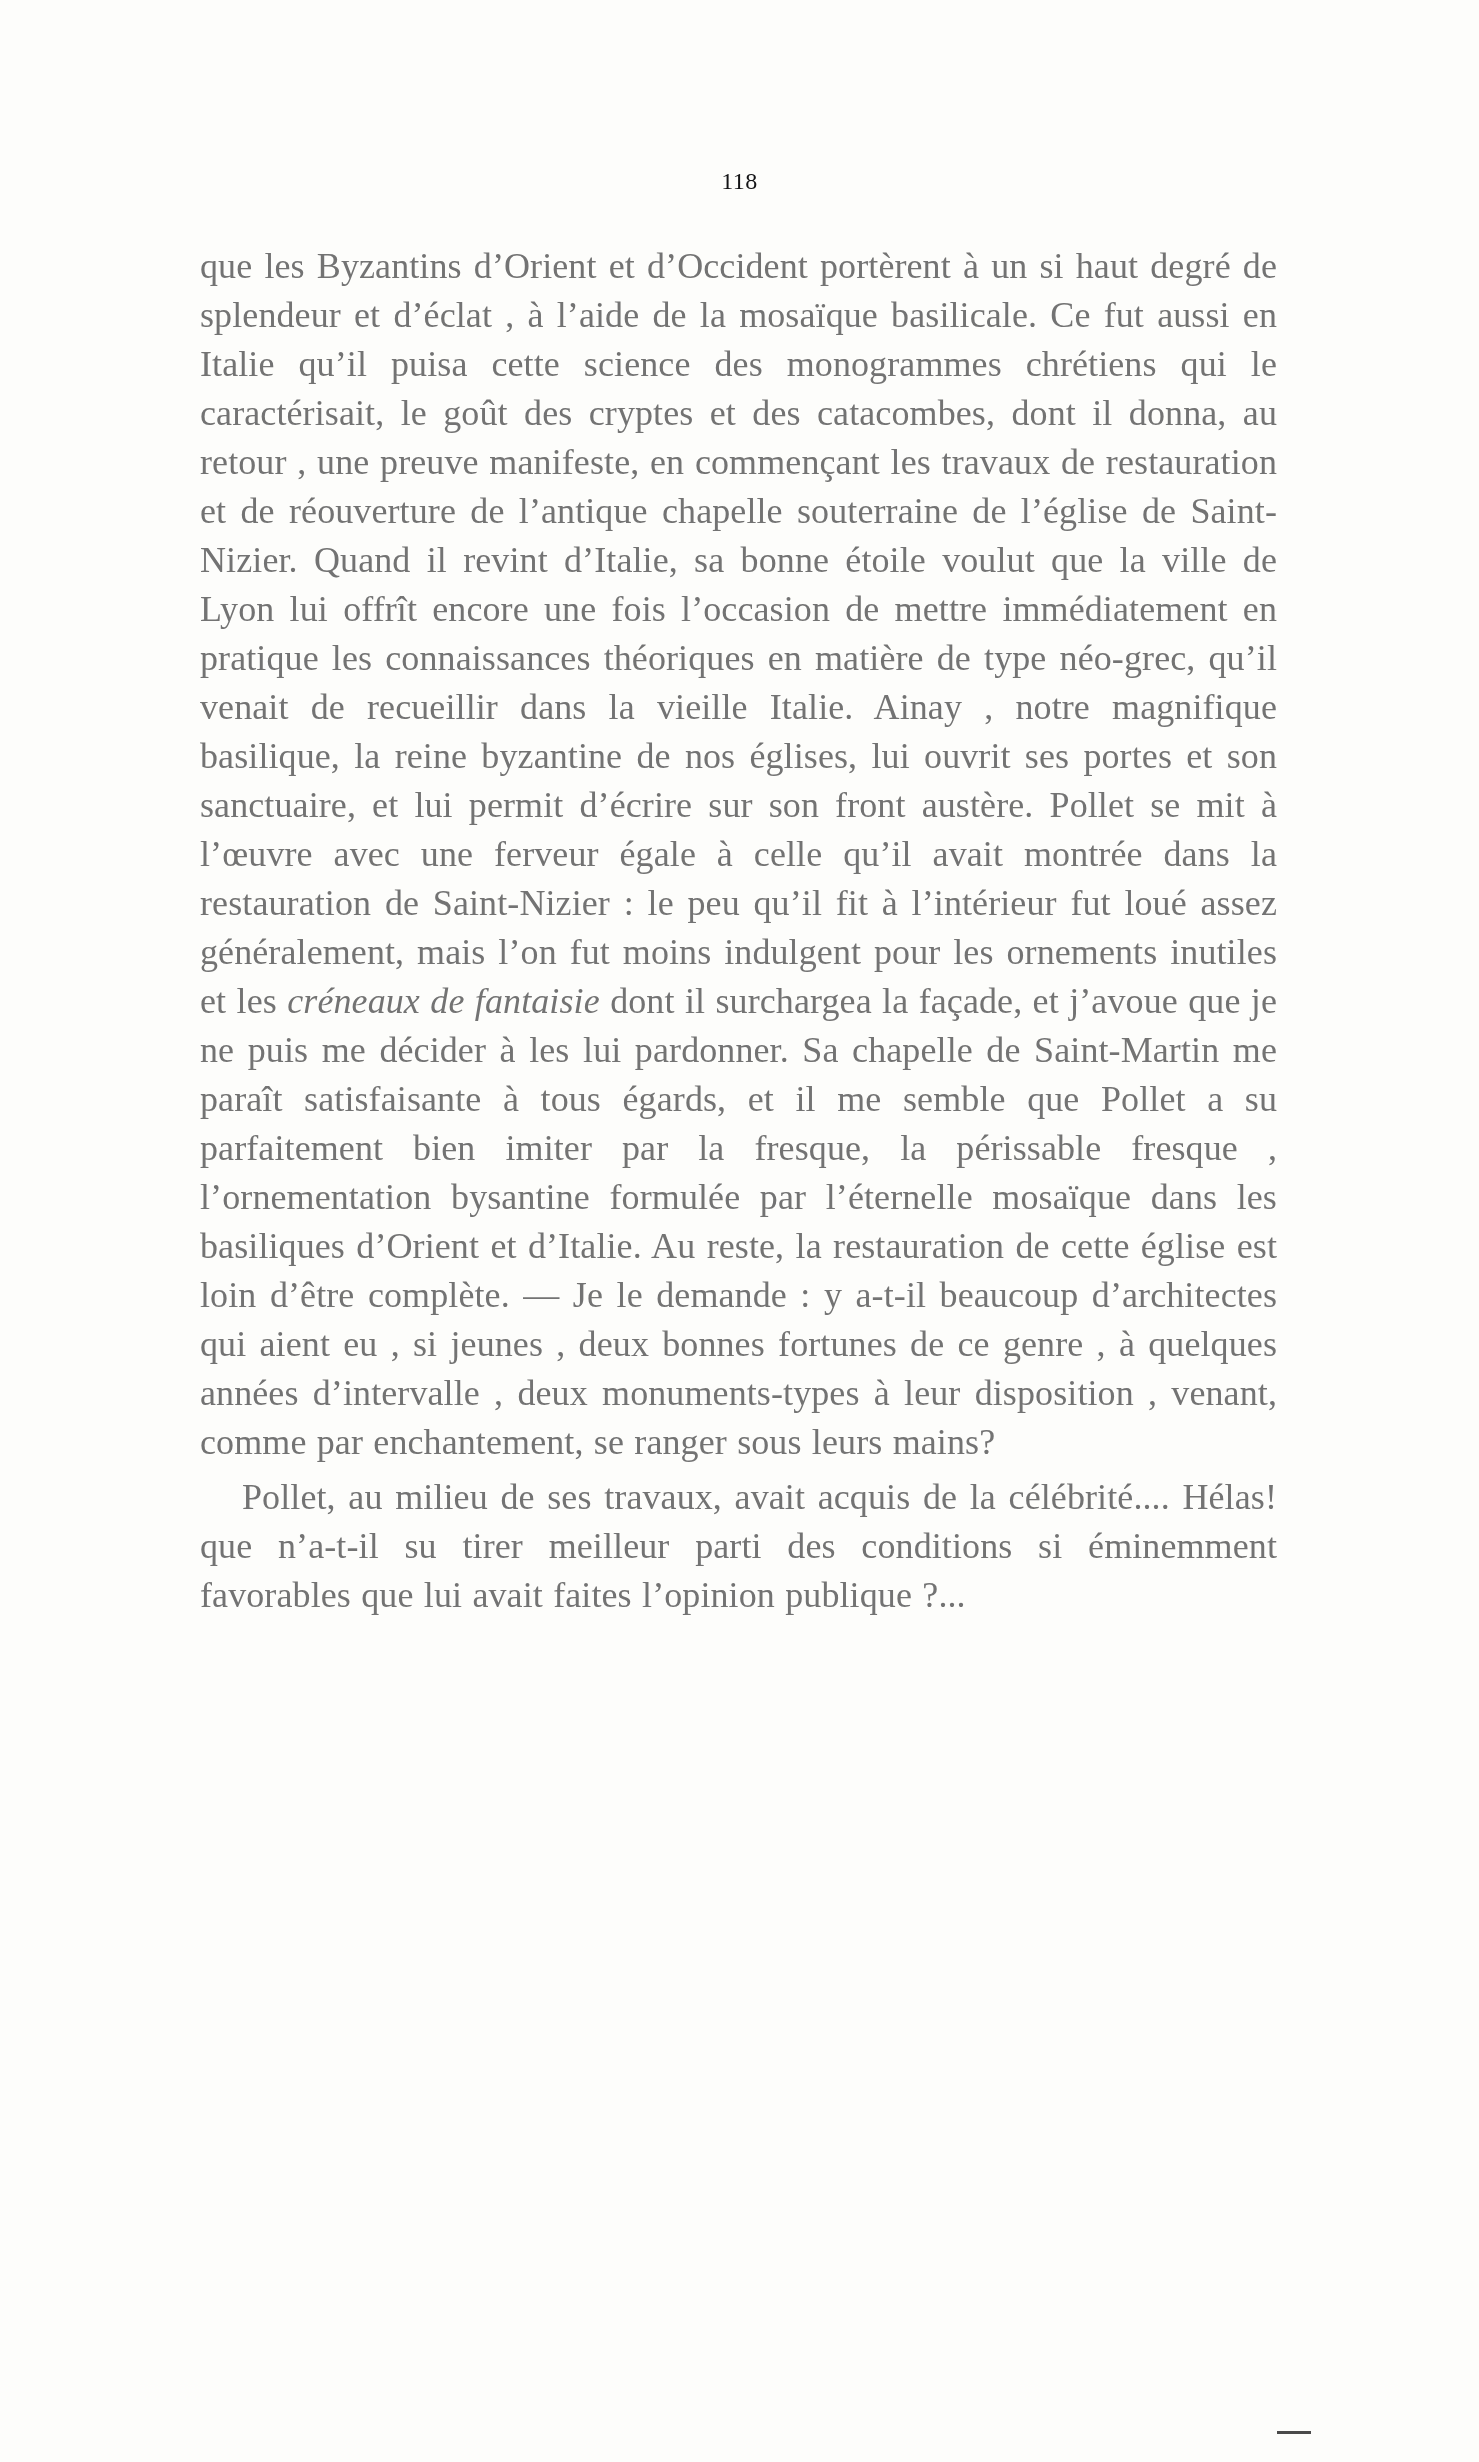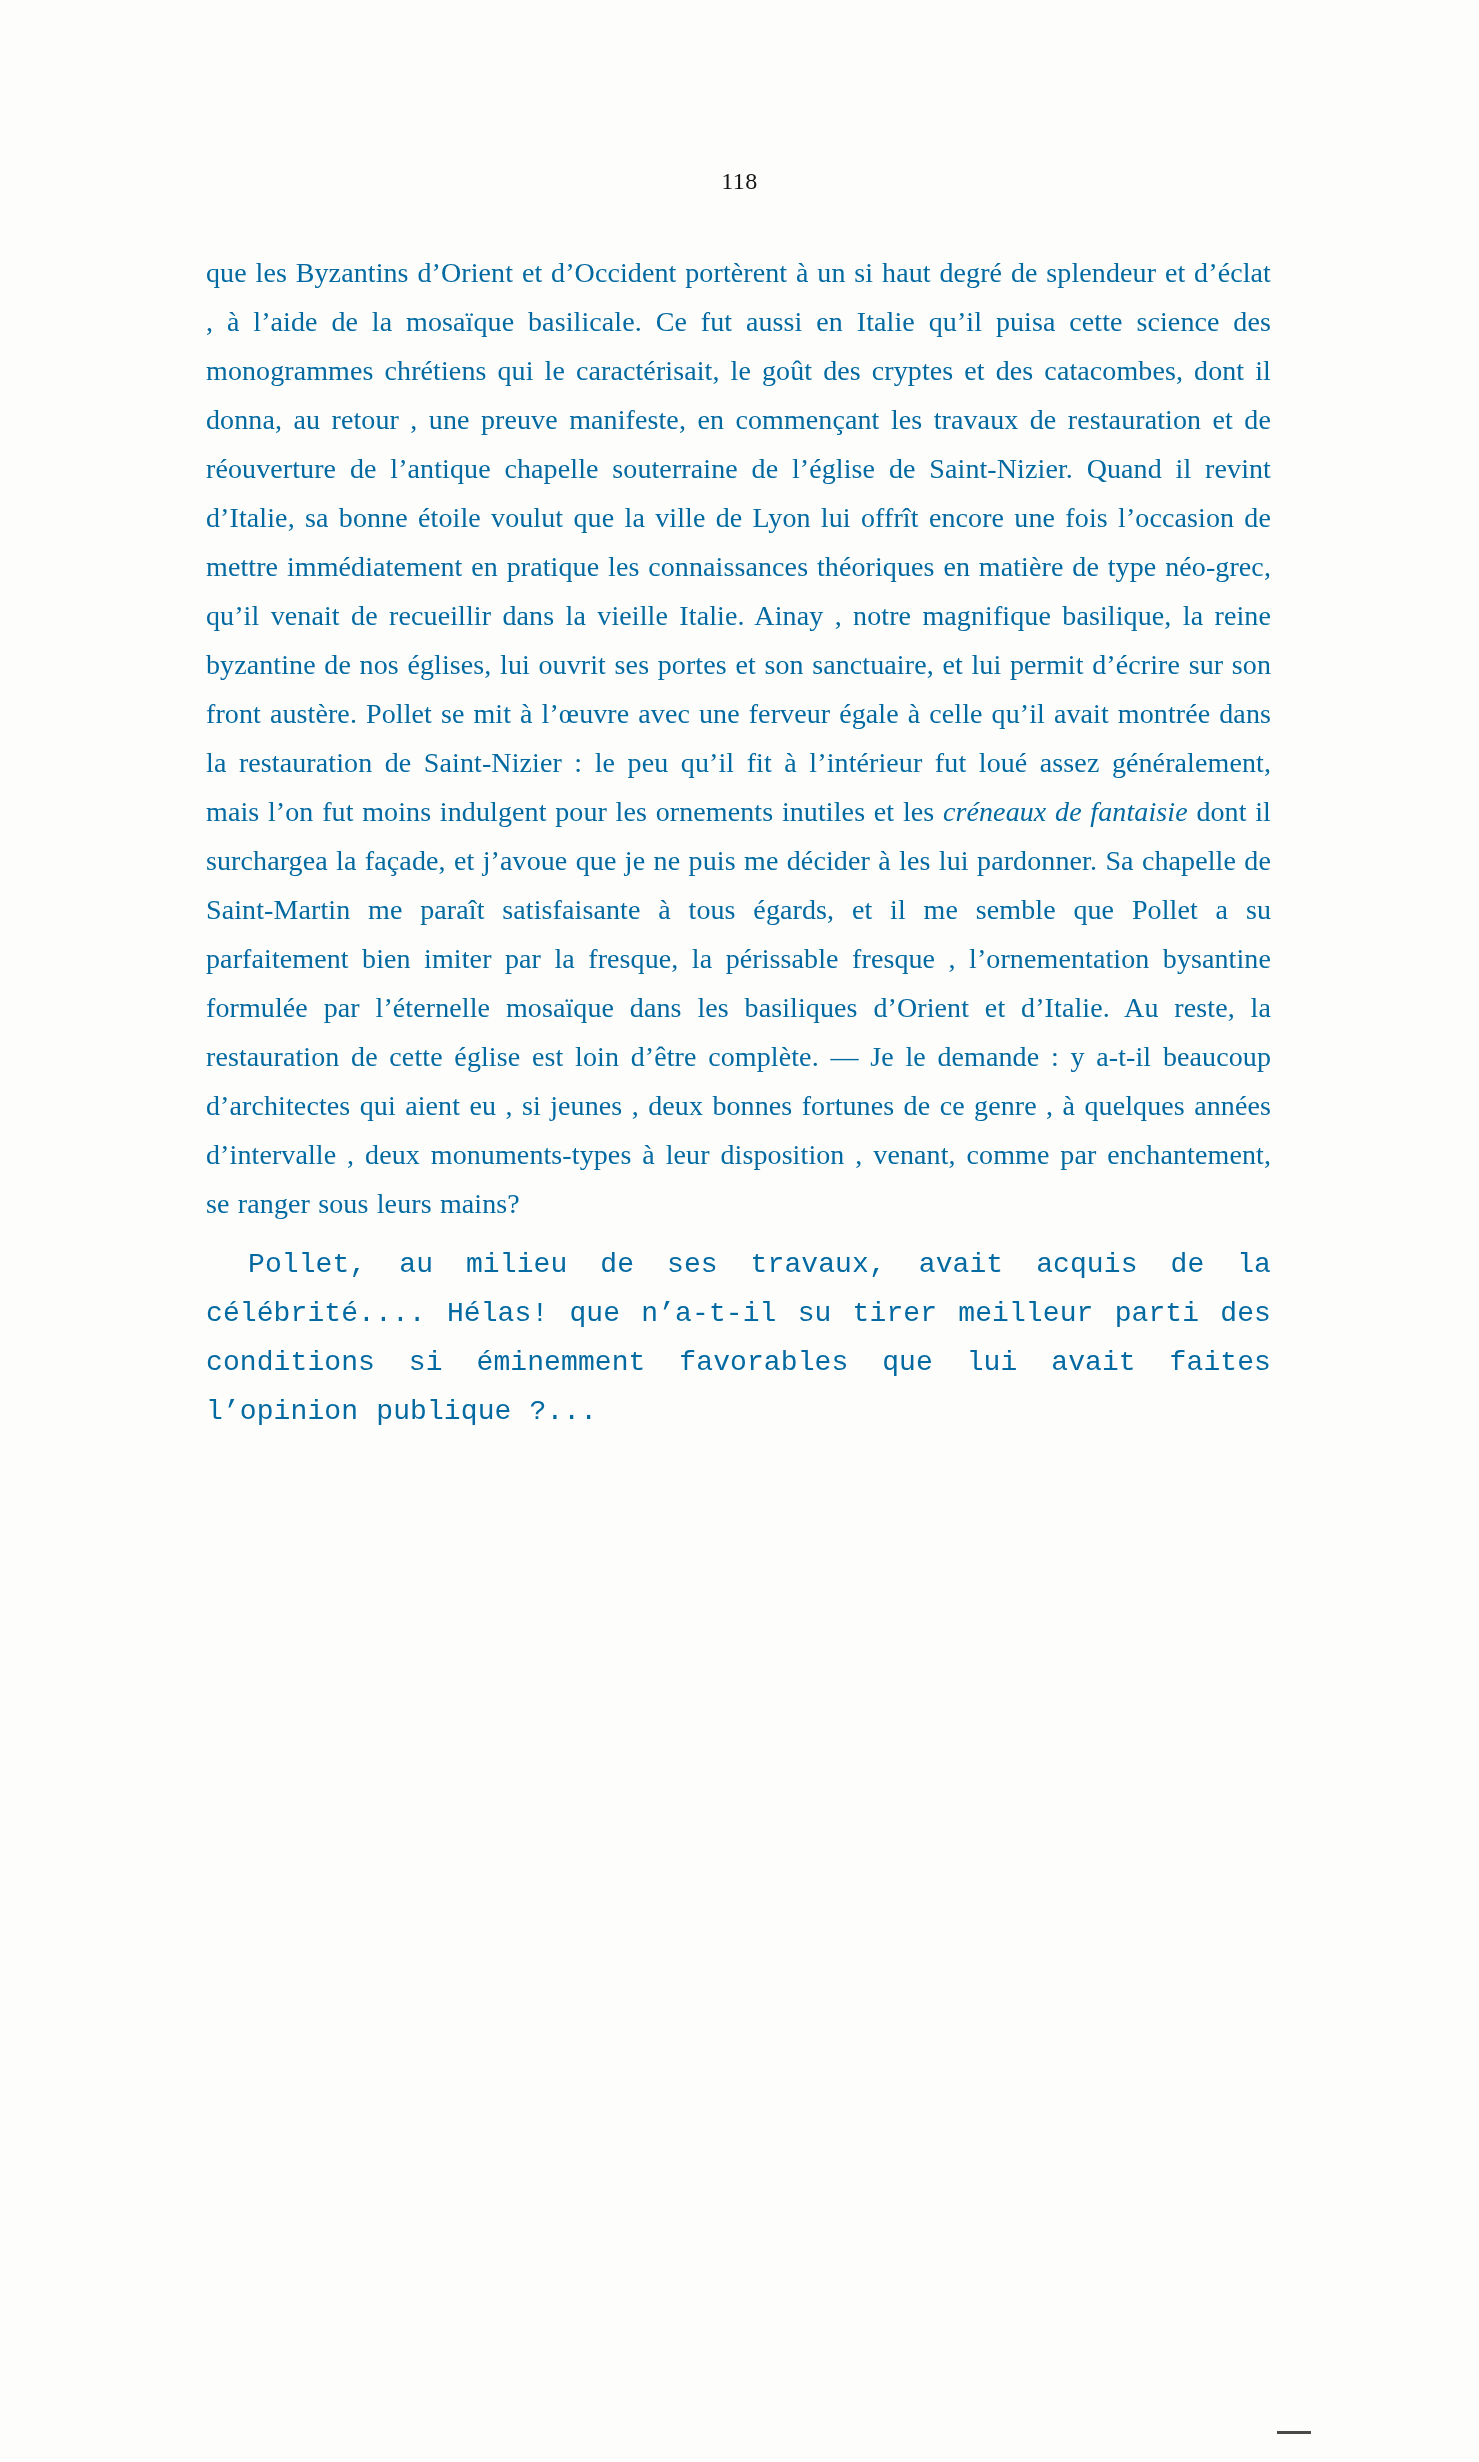--- a/index.html
+++ b/index.html
@@ -32,32 +32,31 @@
     letter-spacing: 0.5px;
     color: #141416;
   }
   .text-block {
     position: absolute;
     left: 194px;
     top: 236px;
     width: 1089px;
   }
   p {
-    margin: 12px;
-    font-size: 28px;
+    margin: 6px;
+    font-size: 36px;
     line-height: 49px;
     text-align: justify;
     text-justify: inter-word;
-    color: #0369a1;
+    color: #737373;
     letter-spacing: 0.1px;
     word-spacing: 1.2px;
   }
   p.indent {
     text-indent: 42px;
-    font-family: Liberation Mono, monospace;
   }
   p + p {
     margin-top: 0;
   }
   .ital {
     font-style: italic;
   }
   .bottom-mark {
     position: absolute;
     left: 1277px;

